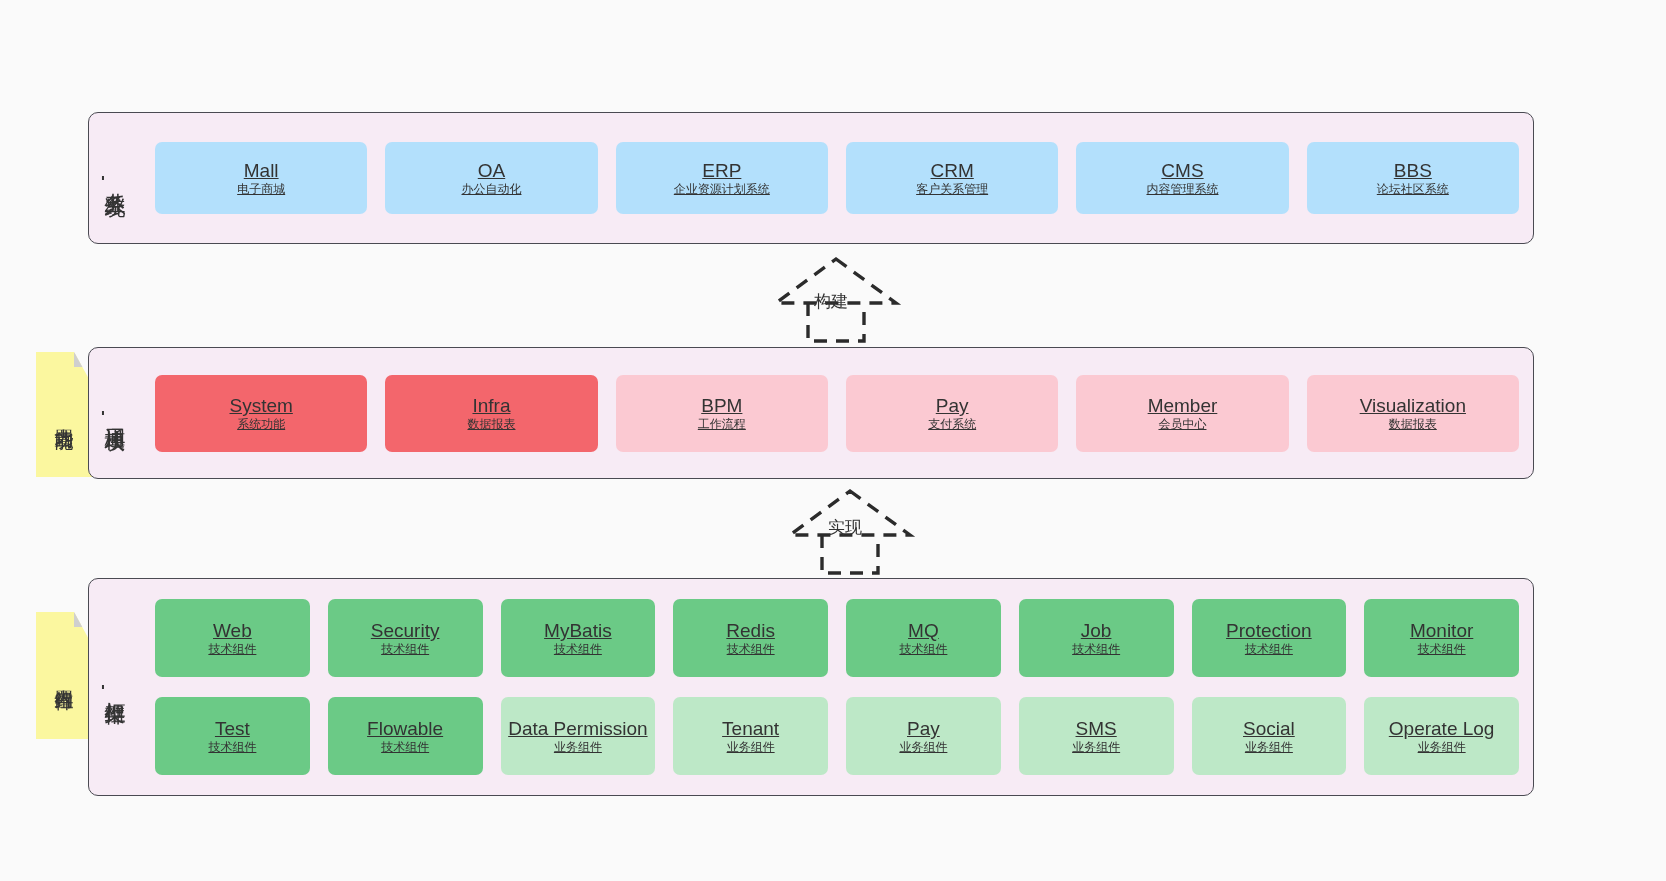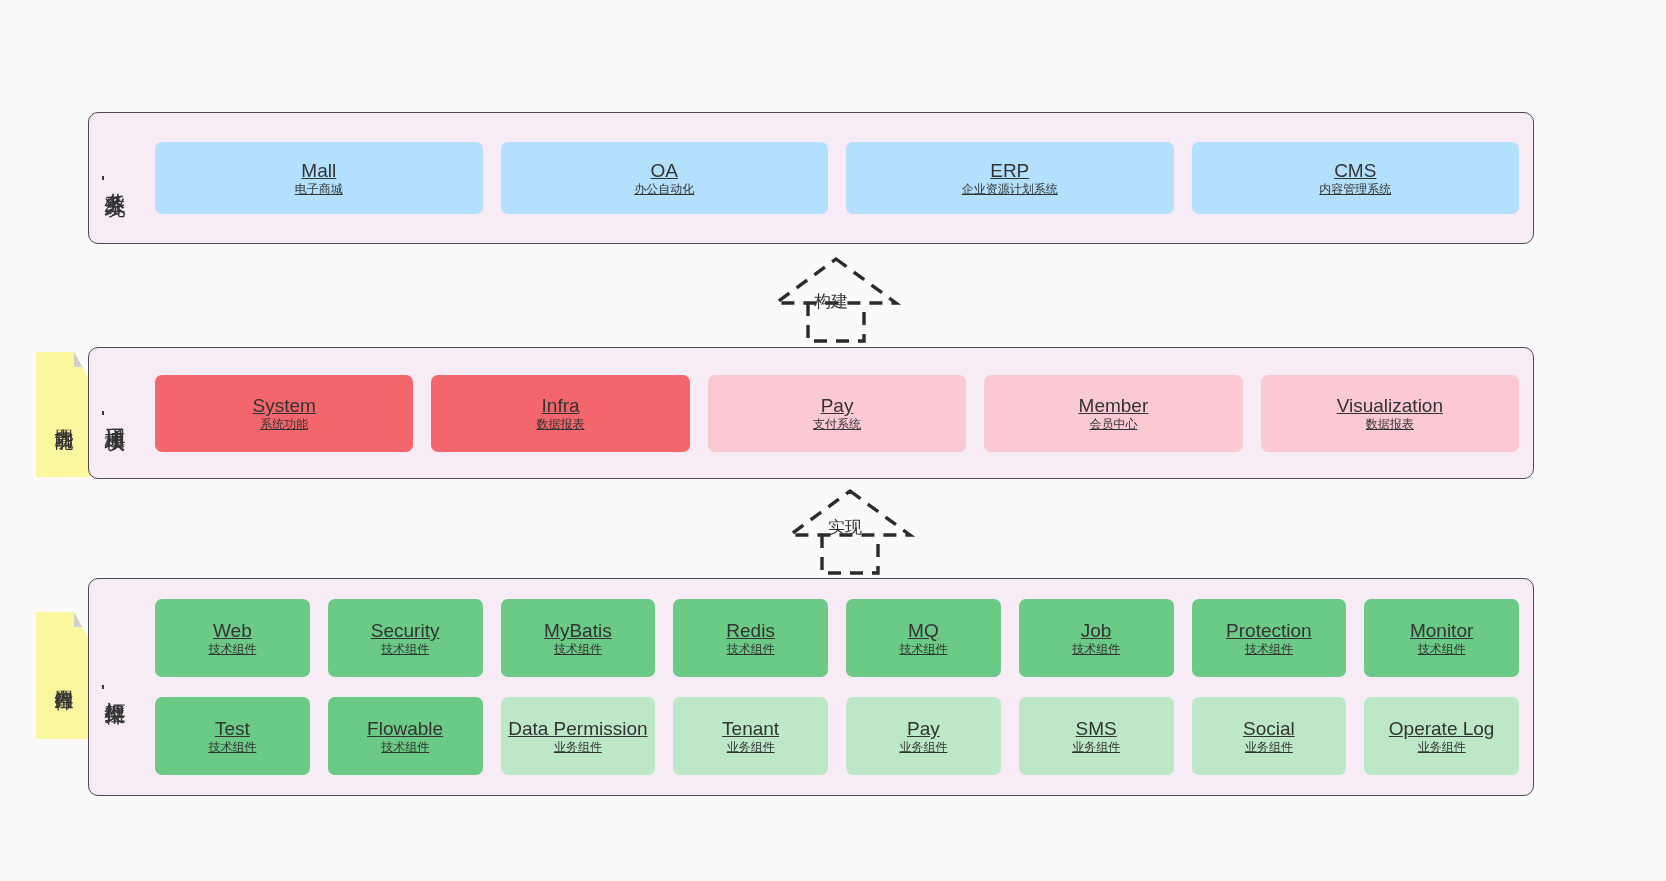--- a/index.html
+++ b/index.html
@@ -137,22 +137,30 @@
         </div>
         <div class="cell c-blue">
           <span class="l1">OA</span>
           <span class="l2">办公自动化</span>
         </div>
         <div class="cell c-blue">
           <span class="l1">ERP</span>
           <span class="l2">企业资源计划系统</span>
         </div>
         <div class="cell c-blue">
+          <span class="l1">CRM</span>
+          <span class="l2">客户关系管理</span>
+        </div>
+        <div class="cell c-blue">
           <span class="l1">CMS</span>
           <span class="l2">内容管理系统</span>
+        </div>
+        <div class="cell c-blue">
+          <span class="l1">BBS</span>
+          <span class="l2">论坛社区系统</span>
         </div>
       </div>
     </div>
   </div>
 
   <div class="arrow" id="arrow-build">
     <svg width="160" height="90" viewBox="0 0 160 90">
       <path d="M80 4 L140 48 L20 48 Z" fill="none" stroke="#2b2b2b" stroke-width="3.4" stroke-dasharray="13 9" stroke-linecap="butt"></path>
       <path d="M52 48 L52 86 L108 86 L108 48" fill="none" stroke="#2b2b2b" stroke-width="3.4" stroke-dasharray="13 9"></path>
     </svg>
@@ -168,20 +176,24 @@
       <div class="row">
         <div class="cell c-red">
           <span class="l1">System</span>
           <span class="l2">系统功能</span>
         </div>
         <div class="cell c-red">
           <span class="l1">Infra</span>
           <span class="l2">数据报表</span>
         </div>
         <div class="cell c-pink">
+          <span class="l1">BPM</span>
+          <span class="l2">工作流程</span>
+        </div>
+        <div class="cell c-pink">
           <span class="l1">Pay</span>
           <span class="l2">支付系统</span>
         </div>
         <div class="cell c-pink">
           <span class="l1">Member</span>
           <span class="l2">会员中心</span>
         </div>
         <div class="cell c-pink">
           <span class="l1">Visualization</span>
           <span class="l2">数据报表</span>

